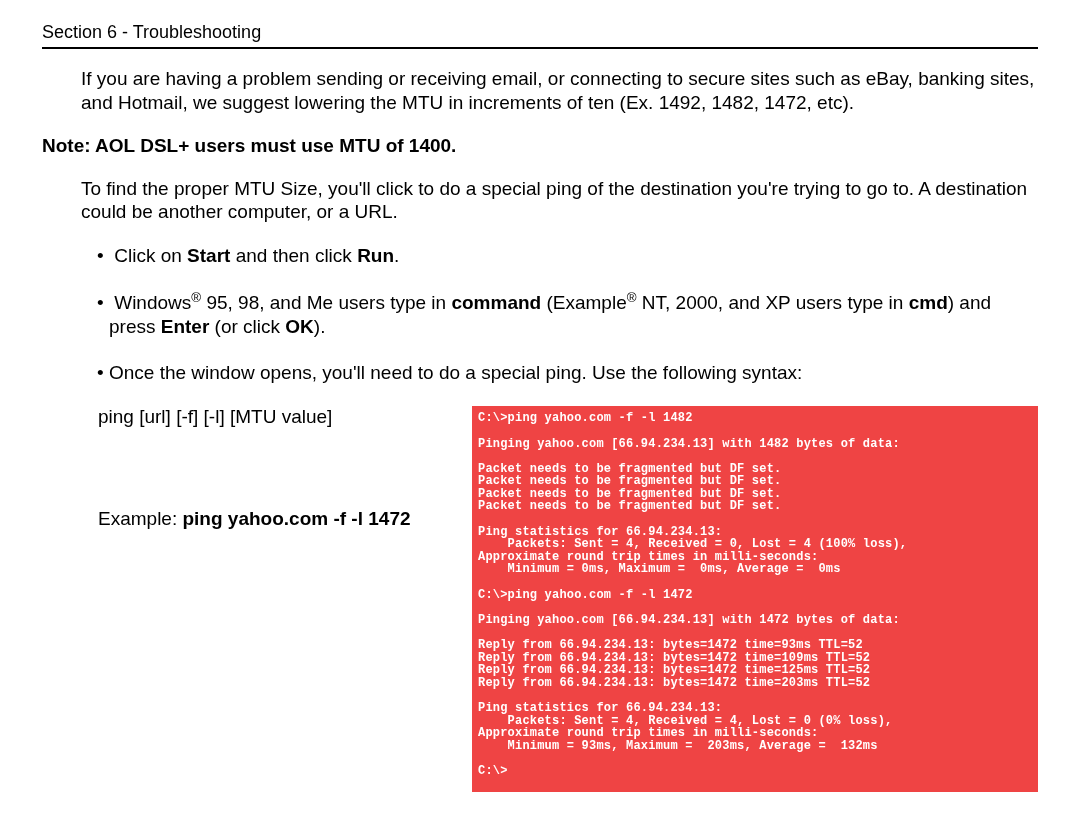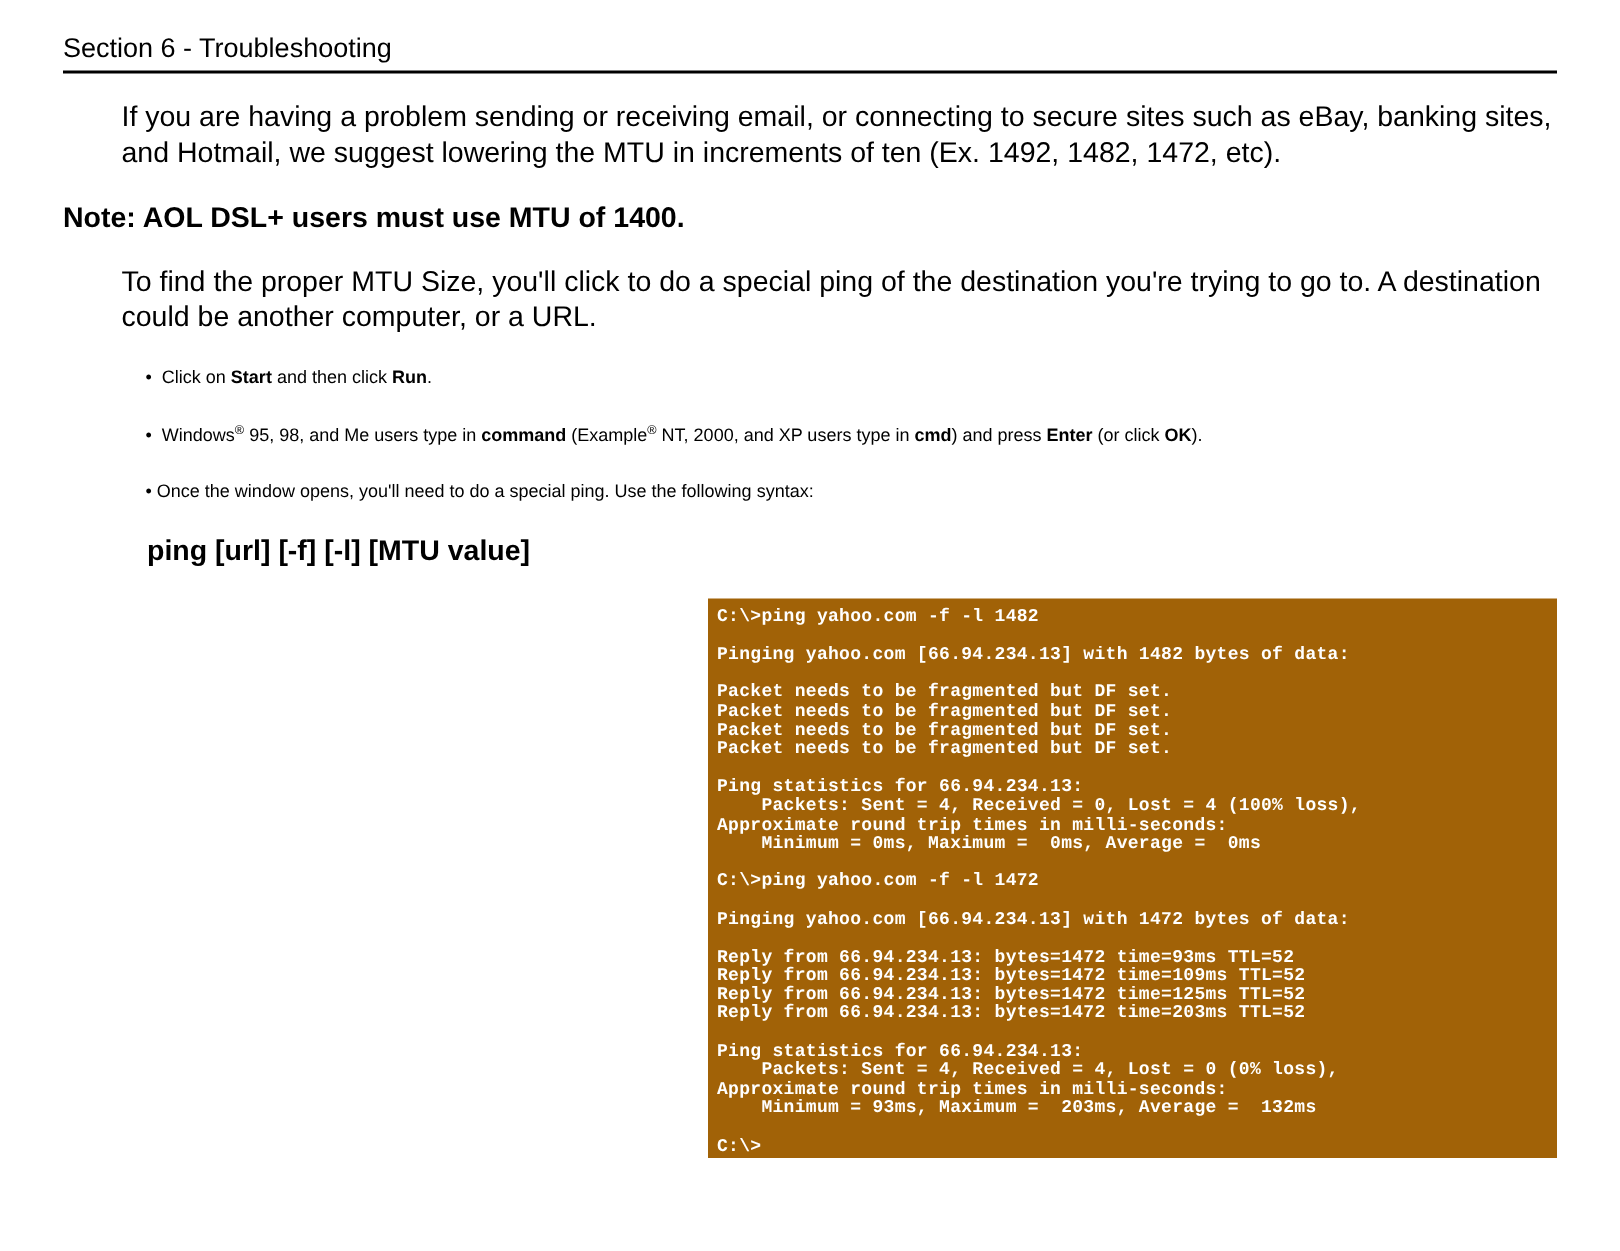--- a/index.html
+++ b/index.html
@@ -43,64 +43,63 @@
     margin-bottom: 20px;
     font-family: "Arial Narrow", Arial, Helvetica, sans-serif;
     font-stretch: condensed;
   }
   ul.steps {
     list-style: none;
     padding-left: 55px;
     margin: 0 0 20px 0;
   }
   ul.steps li {
-    font-size: 12px;
+    font-size: 19px;
     line-height: 1.25;
     margin-bottom: 22px;
     font-family: "Arial Narrow", Arial, Helvetica, sans-serif;
     font-stretch: condensed;
     text-indent: -12px;
     padding-left: 12px;
   }
   ul.steps li::before {
     content: "\2022\00a0";
   }
   .row {
     display: flex;
     align-items: flex-start;
     gap: 24px;
   }
   .left {
     flex: 0 0 350px;
     padding-left: 56px;
   }
   .left .syntax {
-    font-weight: bold;
+    font-weight: normal;
     font-size: 19px;
     margin-bottom: 80px;
     font-family: "Arial Narrow", Arial, Helvetica, sans-serif;
     font-stretch: condensed;
   }
   .left .example {
     font-size: 19px;
     font-family: "Arial Narrow", Arial, Helvetica, sans-serif;
     font-stretch: condensed;
   }
   .terminal {
-    background: #a16207;
+    background: #ef4444;
     color: #fff;
     font-family: "Courier New", monospace;
     font-size: 12px;
     line-height: 1.05;
-    padding: 6px 8px 2px 6px;
+    padding: 6px 8px 14px 6px;
     width: 560px;
     white-space: pre;
     font-weight: bold;
     letter-spacing: 0.2px;
-    margin-top: 42px;
   }
   .reg {
     font-size: 0.7em;
     vertical-align: super;
   }
   b { font-weight: bold; }
 </style>
 </head>
 <body>
 
@@ -121,20 +120,23 @@
     </li>
     <li>
       <span>Windows</span><span class="reg">®</span><span> 95, 98, and Me users type in </span><b>command</b><span> (Example</span><span class="reg">®</span><span> NT, 2000, and XP users type in </span><b>cmd</b><span>) and press </span><b>Enter</b><span> (or click </span><b>OK</b><span>).</span>
     </li>
     <li>Once the window opens, you'll need to do a special ping. Use the following syntax:</li>
   </ul>
 
   <div class="row">
     <div class="left">
       <div class="syntax">ping [url] [-f] [-l] [MTU value]</div>
+      <div class="example">
+        <span>Example: </span><b>ping yahoo.com -f -l 1472</b>
+      </div>
     </div>
     <div class="terminal">C:\&gt;ping yahoo.com -f -l 1482
 
 Pinging yahoo.com [66.94.234.13] with 1482 bytes of data:
 
 Packet needs to be fragmented but DF set.
 Packet needs to be fragmented but DF set.
 Packet needs to be fragmented but DF set.
 Packet needs to be fragmented but DF set.
 

